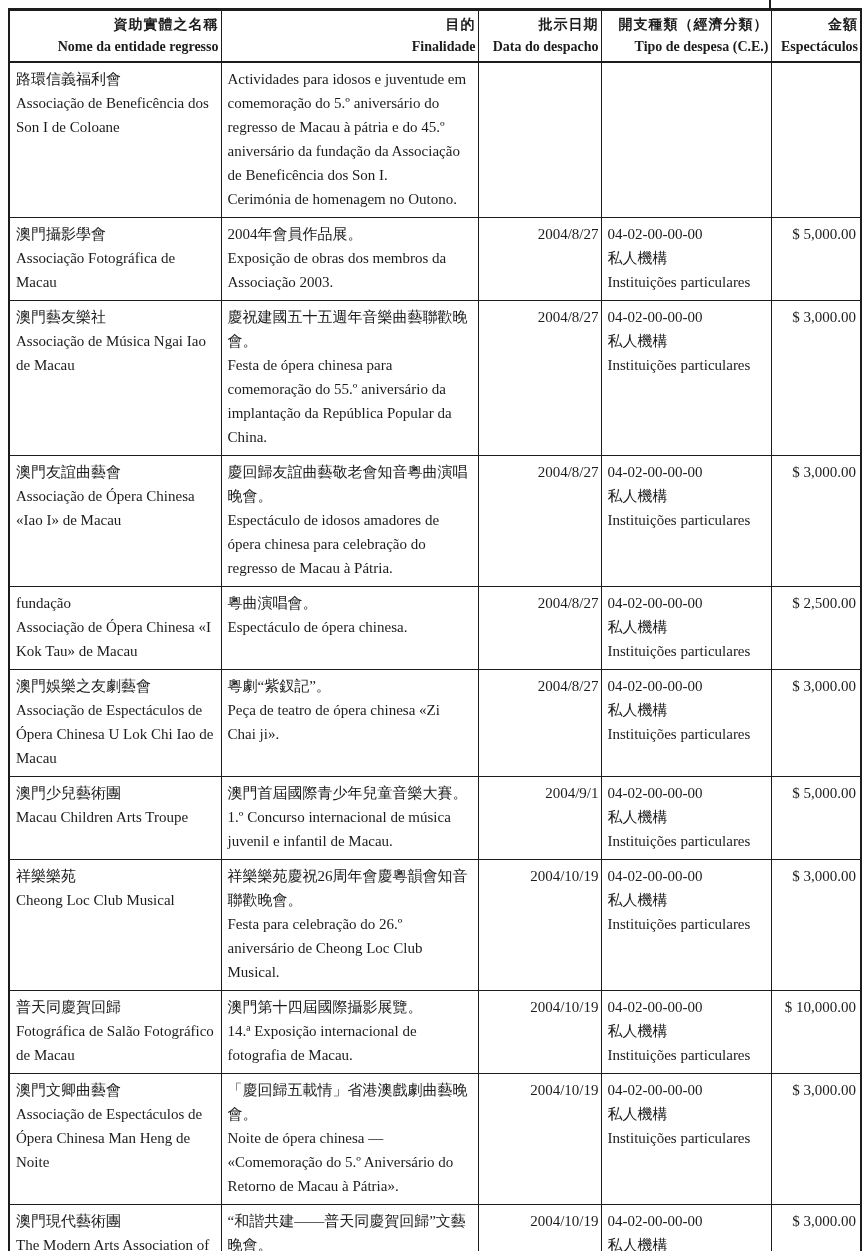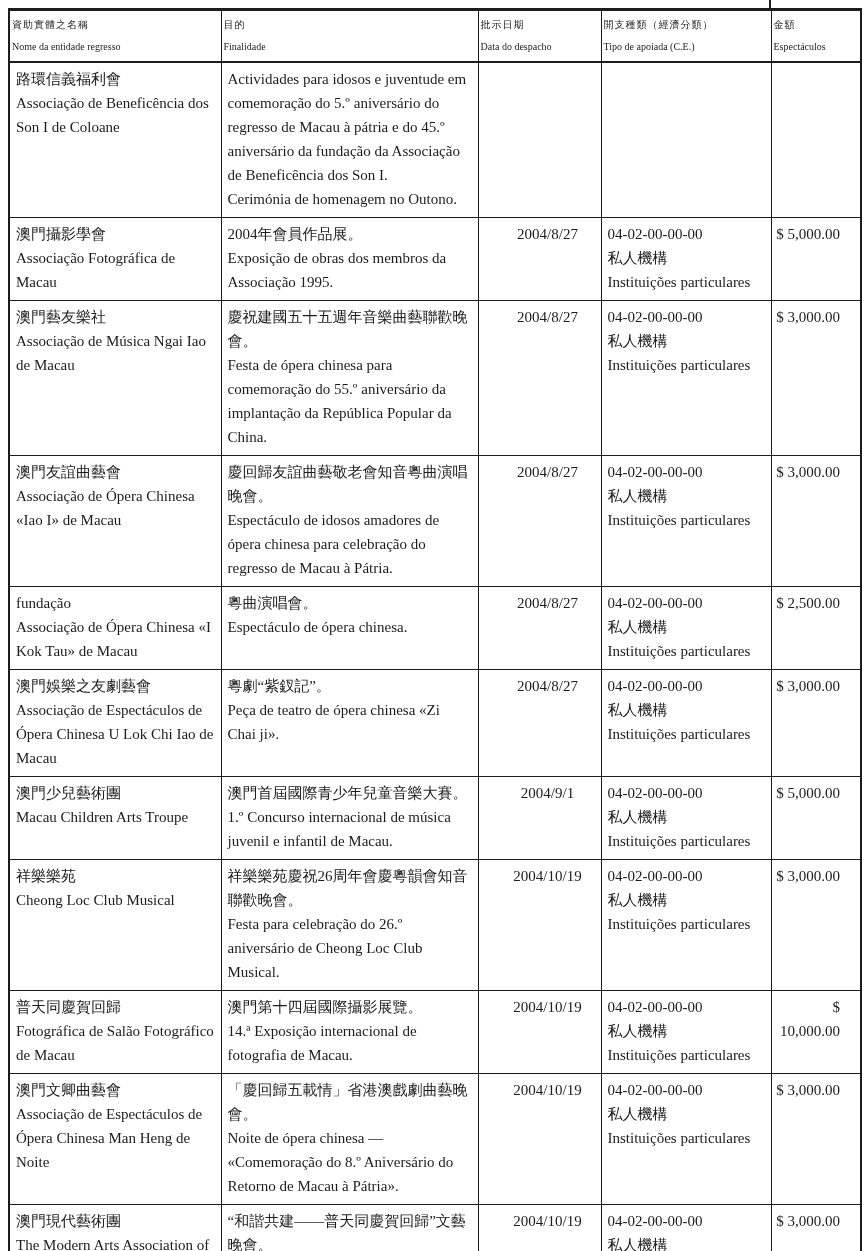--- a/index.html
+++ b/index.html
@@ -36,38 +36,38 @@
   }
   col.c-entity  { width: 212px; }
   col.c-purpose { width: 257px; }
   col.c-date    { width: 123px; }
   col.c-type    { width: 170px; }
   col.c-amount  { width: 90px; }
 
   thead th {
     border: 1px solid #1c1c1c;
     border-bottom: 2px solid #1c1c1c;
-    font-weight: normal;
-    text-align: left;
+    font-weight: bold;
+    text-align: right;
     vertical-align: middle;
-    font-size: 10px;
+    font-size: 14px;
     line-height: 22px;
     padding: 3px 2px;
     height: 44px;
   }
   tbody td {
     border: 1px solid #1c1c1c;
     vertical-align: top;
     font-size: 15px;
     line-height: 24px;
     padding: 4px 6px 6px 6px;
     margin-top: 16px;
   }
-  td.cell-date   { text-align: center; padding-left: 18px; padding-right: 2px; }
-  td.cell-amount { text-align: right;  padding-left: 2px; padding-right: 20px; }
+  td.cell-date   { text-align: right; padding-left: 18px; padding-right: 2px; }
+  td.cell-amount { text-align: right;  padding-left: 2px; padding-right: 4px; }
   .line { min-height: 24px; }
   .hdr-zh { letter-spacing: 1px; }
 </style>
 </head>
 <body>
 
 <div class="scan-artifact"></div>
 
 <table class="subsidy">
   <colgroup>
@@ -86,21 +86,21 @@
       <th>
         <div class="hdr-zh">目的</div>
         <div>Finalidade</div>
       </th>
       <th>
         <div class="hdr-zh">批示日期</div>
         <div>Data do despacho</div>
       </th>
       <th>
         <div class="hdr-zh">開支種類（經濟分類）</div>
-        <div>Tipo de apoiada (C.E.)</div>
+        <div>Tipo de despesa (C.E.)</div>
       </th>
       <th>
         <div class="hdr-zh">金額</div>
         <div>Espectáculos</div>
       </th>
     </tr>
   </thead>
   <tbody>
       <tr>
         <td class="cell-entity">
@@ -115,21 +115,21 @@
         <td class="cell-type"></td>
         <td class="cell-amount"></td>
       </tr>
       <tr>
         <td class="cell-entity">
           <div class="line">澳門攝影學會</div>
           <div class="line">Associação Fotográfica de Macau</div>
         </td>
         <td class="cell-purpose">
           <div class="line">2004年會員作品展。</div>
-          <div class="line">Exposição de obras dos membros da Associação 1995.</div>
+          <div class="line">Exposição de obras dos membros da Associação 2003.</div>
         </td>
         <td class="cell-date">
           <div class="line">2004/8/27</div>
         </td>
         <td class="cell-type">
           <div class="line">04-02-00-00-00</div>
           <div class="line">私人機構</div>
           <div class="line">Instituições particulares</div>
         </td>
         <td class="cell-amount">
@@ -283,21 +283,21 @@
           <div class="line">$ 10,000.00</div>
         </td>
       </tr>
       <tr>
         <td class="cell-entity">
           <div class="line">澳門文卿曲藝會</div>
           <div class="line">Associação de Espectáculos de Ópera Chinesa Man Heng de Noite</div>
         </td>
         <td class="cell-purpose">
           <div class="line">「慶回歸五載情」省港澳戲劇曲藝晚會。</div>
-          <div class="line">Noite de ópera chinesa — «Comemoração do 8.º Aniversário do Retorno de Macau à Pátria».</div>
+          <div class="line">Noite de ópera chinesa — «Comemoração do 5.º Aniversário do Retorno de Macau à Pátria».</div>
         </td>
         <td class="cell-date">
           <div class="line">2004/10/19</div>
         </td>
         <td class="cell-type">
           <div class="line">04-02-00-00-00</div>
           <div class="line">私人機構</div>
           <div class="line">Instituições particulares</div>
         </td>
         <td class="cell-amount">

